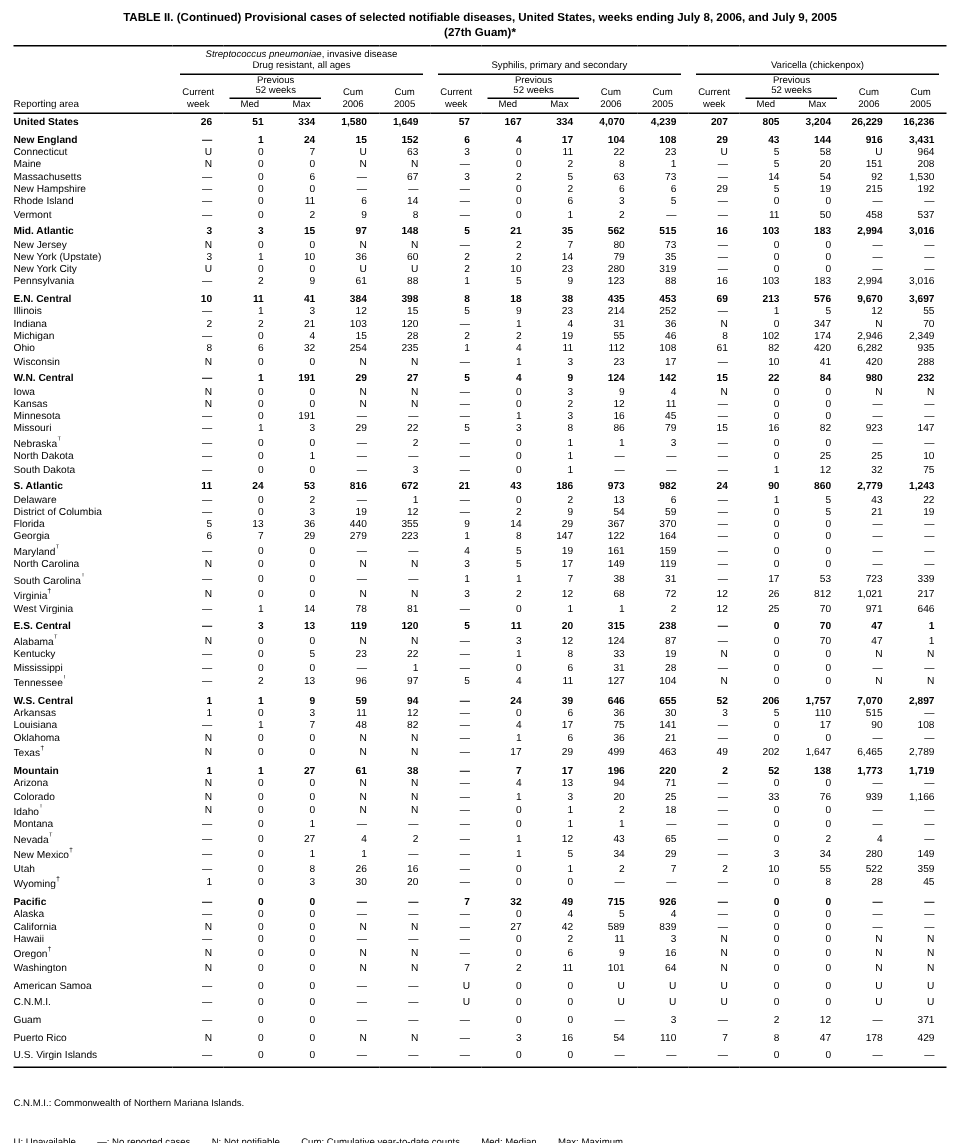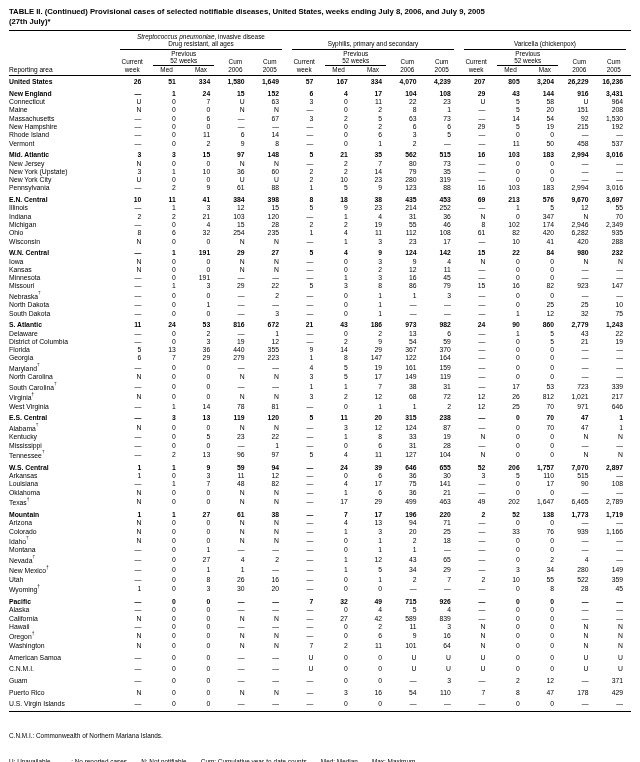--- a/index.html
+++ b/index.html
@@ -3,21 +3,21 @@
 <meta charset="utf-8">
 <style>
   * { box-sizing: border-box; }
   html, body { margin: 0; padding: 0; }
   body {
     width: 640px; height: 762px; background: #ffffff; color: #000000;
     font-family: "Liberation Sans", sans-serif;
     -webkit-font-smoothing: antialiased;
   }
   .page { padding: 7px 9px 0 9px; }
-  .title { font-size: 7.7px; font-weight: bold; line-height: 9.8px; margin-bottom: 3px; }
+  .title { font-size: 7.7px; font-weight: bold; line-height: 9.8px; margin-bottom: 3px; text-align: center; }
   table {
     border-collapse: collapse; width: 622px; table-layout: fixed;
     border-top: 1px solid #000; border-bottom: 1px solid #000;
   }
   col.c-area { width: 106px; }
   th { font-weight: normal; padding: 0; }
   thead th { font-size: 6.4px; line-height: 7.6px; text-align: center; vertical-align: bottom; }
   .grp-line { border-bottom: 1px solid #000; margin: 0 5px; padding-bottom: 1px; padding-top: 2px; }
   .it { font-style: italic; }
   .w52-h .ul { border-bottom: 1px solid #000; margin: 0 4px; }
@@ -33,21 +33,21 @@
   sup { font-size: 4.8px; position: relative; top: -1.5px; }
   .footnotes { font-size: 6.4px; line-height: 8.6px; margin-top: 3px; white-space: pre-wrap; }
 </style>
 </head>
 <body>
 
 <div class="page">
 
   <div class="title">
     <span>TABLE II. (Continued) Provisional cases of selected notifiable diseases, United States, weeks ending July 8, 2006, and July 9, 2005</span><br>
-    <span>(27th July)*</span>
+    <span>(27th Guam)*</span>
   </div>
 
   <table>
     <colgroup>
       <col class="c-area">
       <col span="15">
     </colgroup>
     <thead>
       <tr>
         <th class="area-h" rowspan="4">

